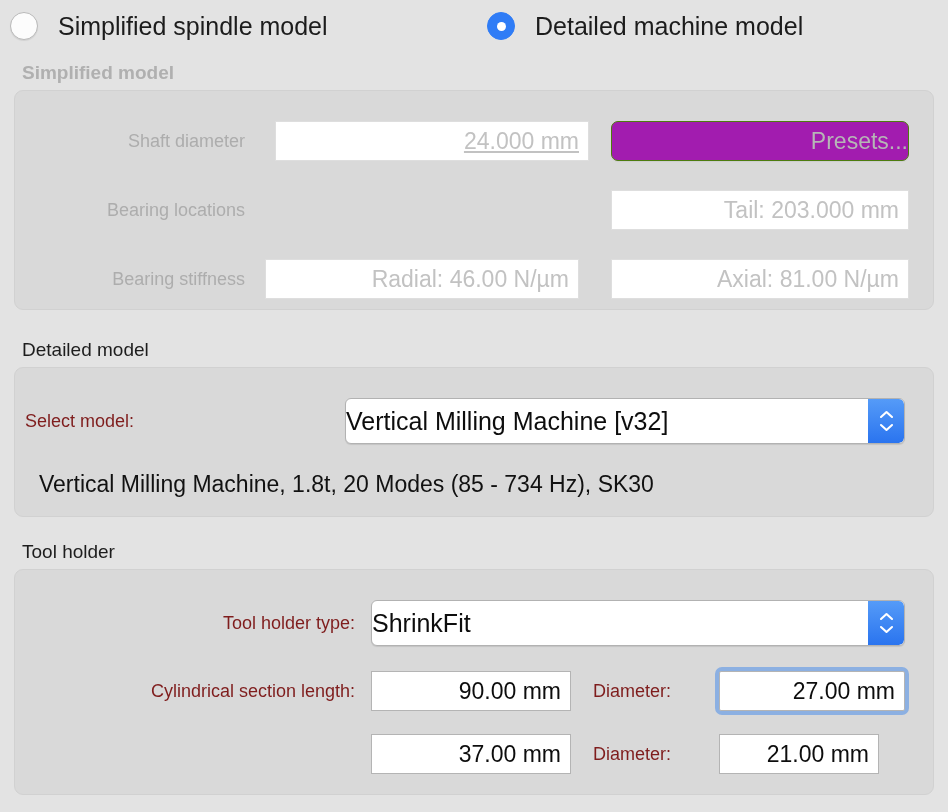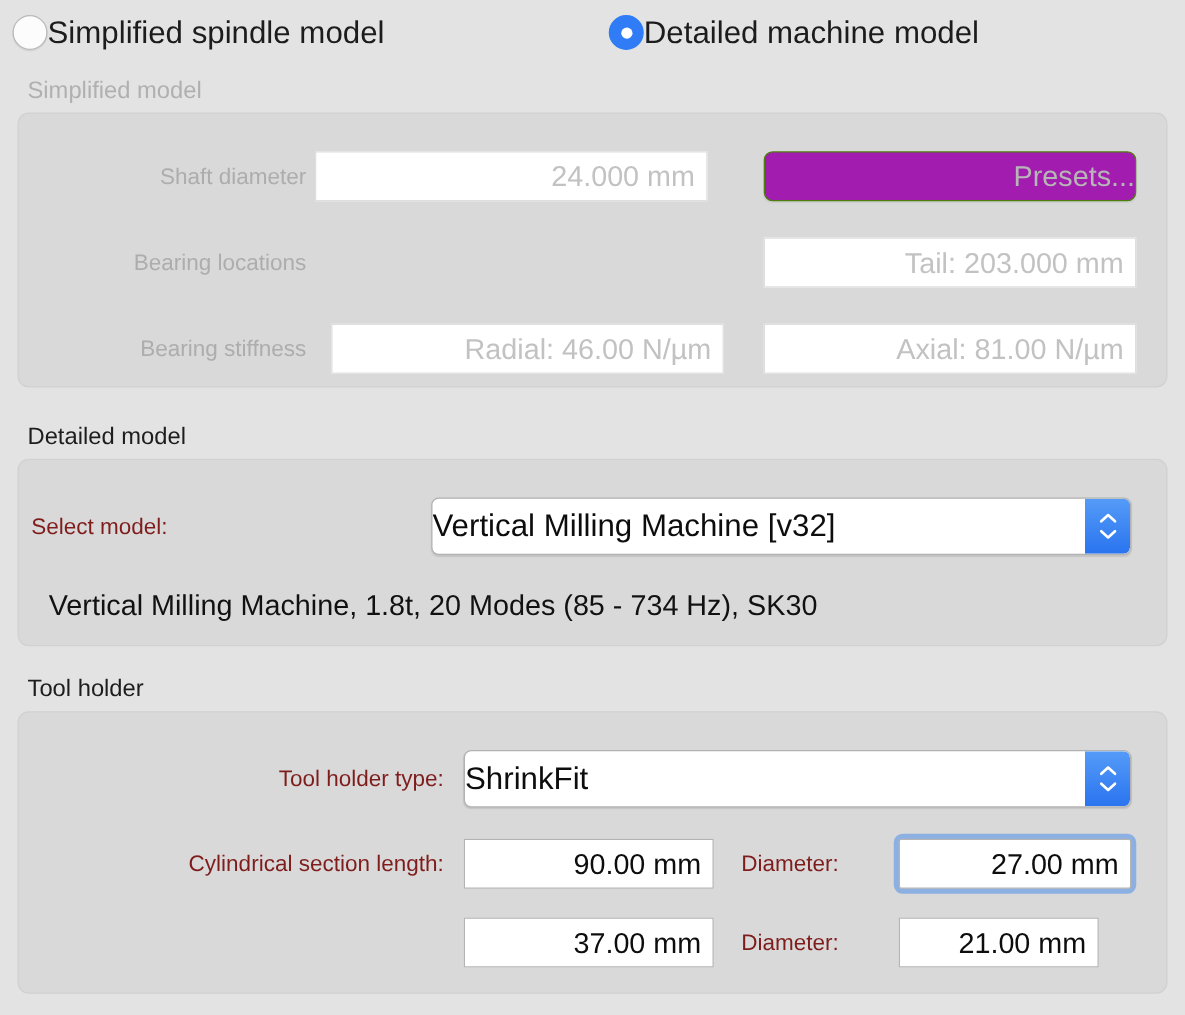--- a/index.html
+++ b/index.html
@@ -21,21 +21,21 @@
     position: absolute;
     top: 12px;
     left: 0;
     width: 948px;
     height: 44px;
   }
   .radio-item {
     position: absolute;
     display: flex;
     align-items: center;
-    gap: 0;
+    gap: 20px;
     cursor: default;
   }
   .radio-item.simplified { left: 10px; top: 0; }
   .radio-item.detailed   { left: 487px; top: 0; }
 
   .radio-dot {
     width: 28px;
     height: 28px;
     border-radius: 50%;
     box-sizing: border-box;
@@ -70,21 +70,21 @@
   }
 
   
   .group-header {
     position: absolute;
     font-size: 19px;
     line-height: 22px;
     white-space: nowrap;
   }
   .group-header.enabled  { color: #1d1d1d; }
-  .group-header.disabled { color: #b0b0b0; }
+  .group-header.disabled { color: #b0b0b0; font-weight: bold; }
 
   
   .group-box {
     position: absolute;
     left: 14px;
     width: 920px;
     box-sizing: border-box;
     background: #d9d9d9;
     border-radius: 9px;
     border: 1px solid #d1d1d1;
@@ -230,21 +230,21 @@
   </div>
 
 </div>
 
 <div class="group-header disabled" style="left:22px; top:62px;">Simplified model</div>
 
 <div class="group-box" id="box-simplified">
 
   <div class="row" style="top:30px;">
     <div class="lbl disabled" style="left:0; width:230px;">Shaft diameter</div>
-    <div class="field disabled" style="left:237px; width:314px;">24.000 mm</div>
+    <div class="field disabled" style="left:260px; width:314px;text-decoration:underline;">24.000 mm</div>
     <div class="btn" style="left:596px; width:298px;">Presets...</div>
   </div>
 
   <div class="row" style="top:99px;">
     <div class="lbl disabled" style="left:0; width:230px;">Bearing locations</div>
     <div class="field disabled" style="left:596px; width:298px;">Tail:  203.000 mm</div>
   </div>
 
   <div class="row" style="top:168px;">
     <div class="lbl disabled" style="left:0; width:230px;">Bearing stiffness</div>

